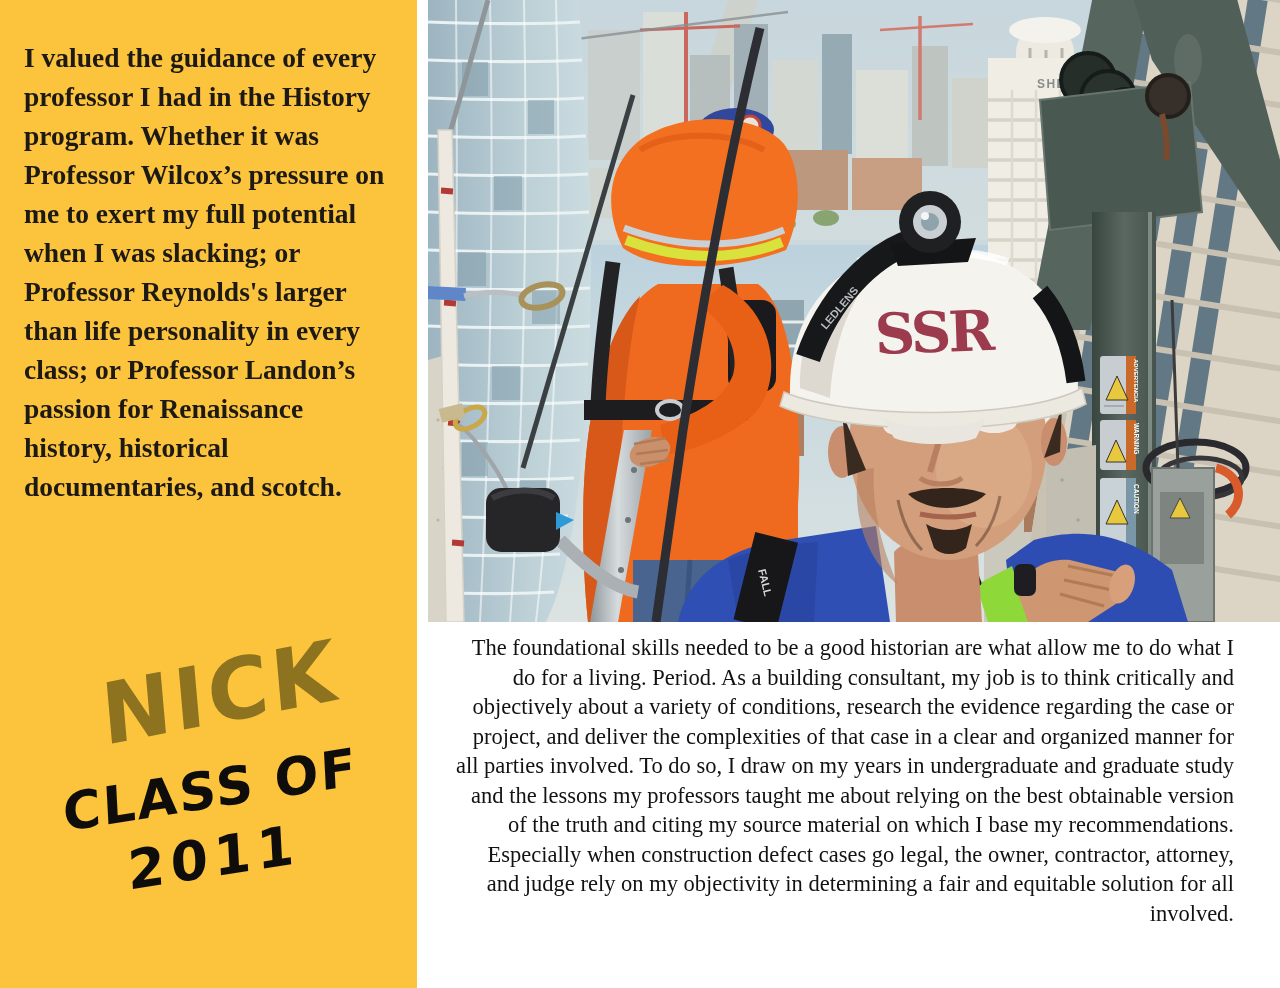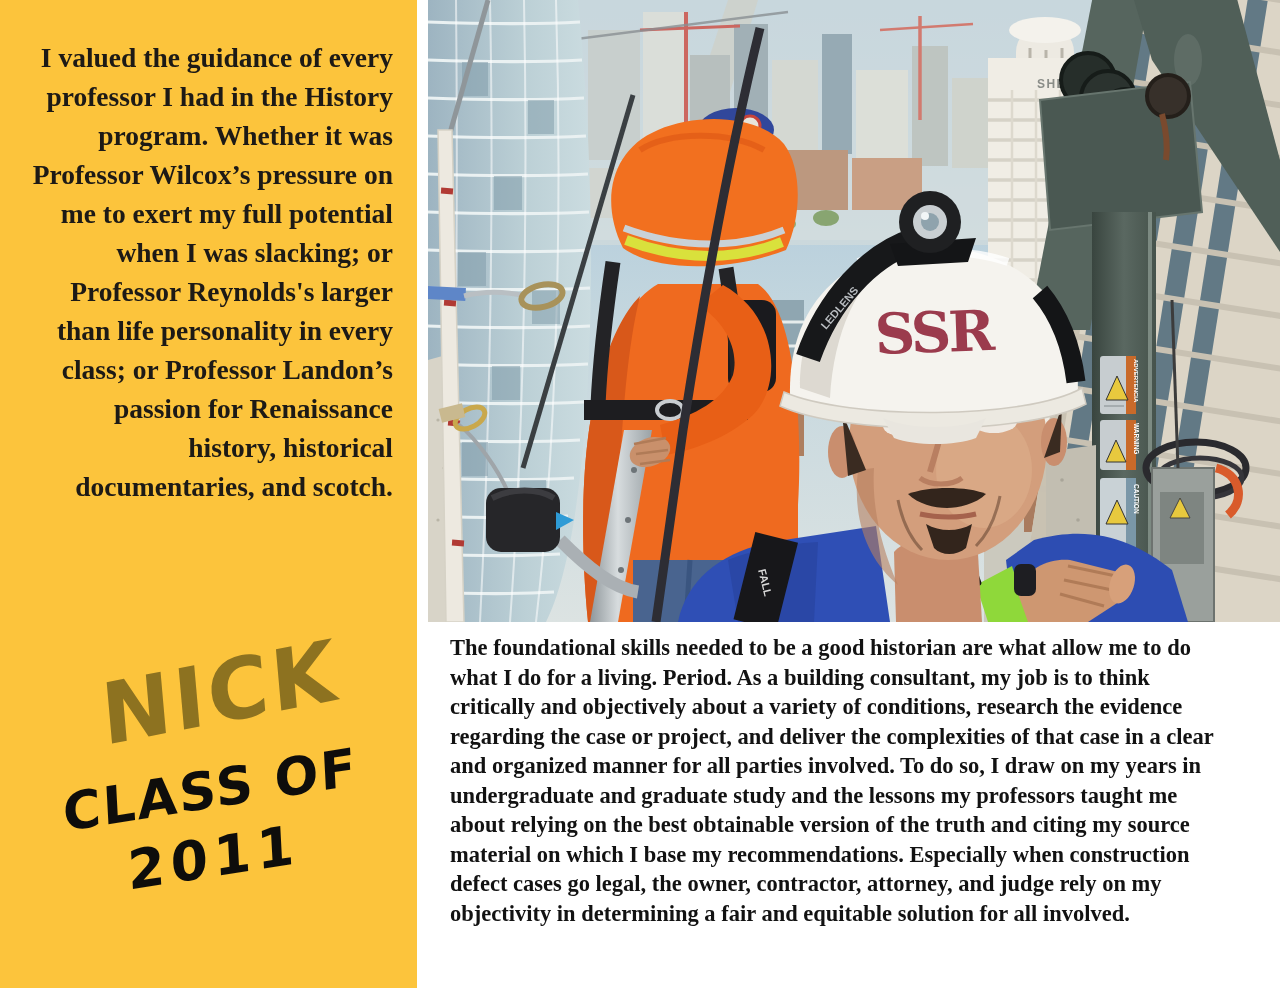--- a/index.html
+++ b/index.html
@@ -1,33 +1,33 @@
 <!DOCTYPE html>
 <html><head>
 <meta charset="utf-8">
 <style>
   html,body { margin:0; padding:0; background:#fff; }
   .page { position:relative; width:1280px; height:988px; background:#ffffff; overflow:hidden;
           font-family:"Liberation Serif","DejaVu Serif",serif; }
   .left-panel { position:absolute; left:0; top:0; width:417px; height:988px; background:#FCC43C; }
-  .quote { position:absolute; left:24px; top:38px; width:369px; text-align:right;
+  .quote { position:absolute; left:24px; top:38px; width:369px; text-align:left;
            font-weight:bold; font-size:27.5px; line-height:39px; color:#1D1A16; }
   .name-block { position:absolute; left:0; top:0; width:417px; height:988px; pointer-events:none; }
   .nick { position:absolute; left:70px; top:644px; width:300px; text-align:center;
           font-family:"DejaVu Sans","Liberation Sans",sans-serif; font-weight:bold;
           font-size:84px; letter-spacing:3px; color:#8D7220;
           transform:rotate(-11deg) skewX(-6deg); }
   .classof { position:absolute; left:62px; top:760px; width:300px; text-align:center;
           font-family:"DejaVu Sans","Liberation Sans",sans-serif; font-weight:bold;
           font-size:52px; letter-spacing:2px; color:#0E0D0B; transform:rotate(-9deg) skewX(-6deg); }
   .classof .line2 { font-size:54px; margin-top:6px; letter-spacing:6px; }
   .photo-wrap { position:absolute; left:428px; top:0; width:852px; height:622px; background:#aebfc9; }
   .photo-wrap svg { display:block; }
-  .paragraph { position:absolute; left:450px; top:633px; width:784px; text-align:left;
-           font-weight:bold; font-size:22.5px; line-height:29.5px; color:#121212; }
+  .paragraph { position:absolute; left:450px; top:633px; width:784px; text-align:right;
+           font-weight:normal; font-size:22.5px; line-height:29.5px; color:#121212; }
 </style>
 </head>
 <body>
 
 <div class="page">
 
   <div class="left-panel">
     <div class="quote">I valued the guidance of every professor I had in the History program. Whether it was Professor Wilcox’s pressure on me to exert my full potential when I was slacking; or Professor Reynolds's larger than life personality in every class; or Professor Landon’s passion for Renaissance history, historical documentaries, and scotch.</div>
     <div class="name-block">
       <div class="nick">NICK</div>

